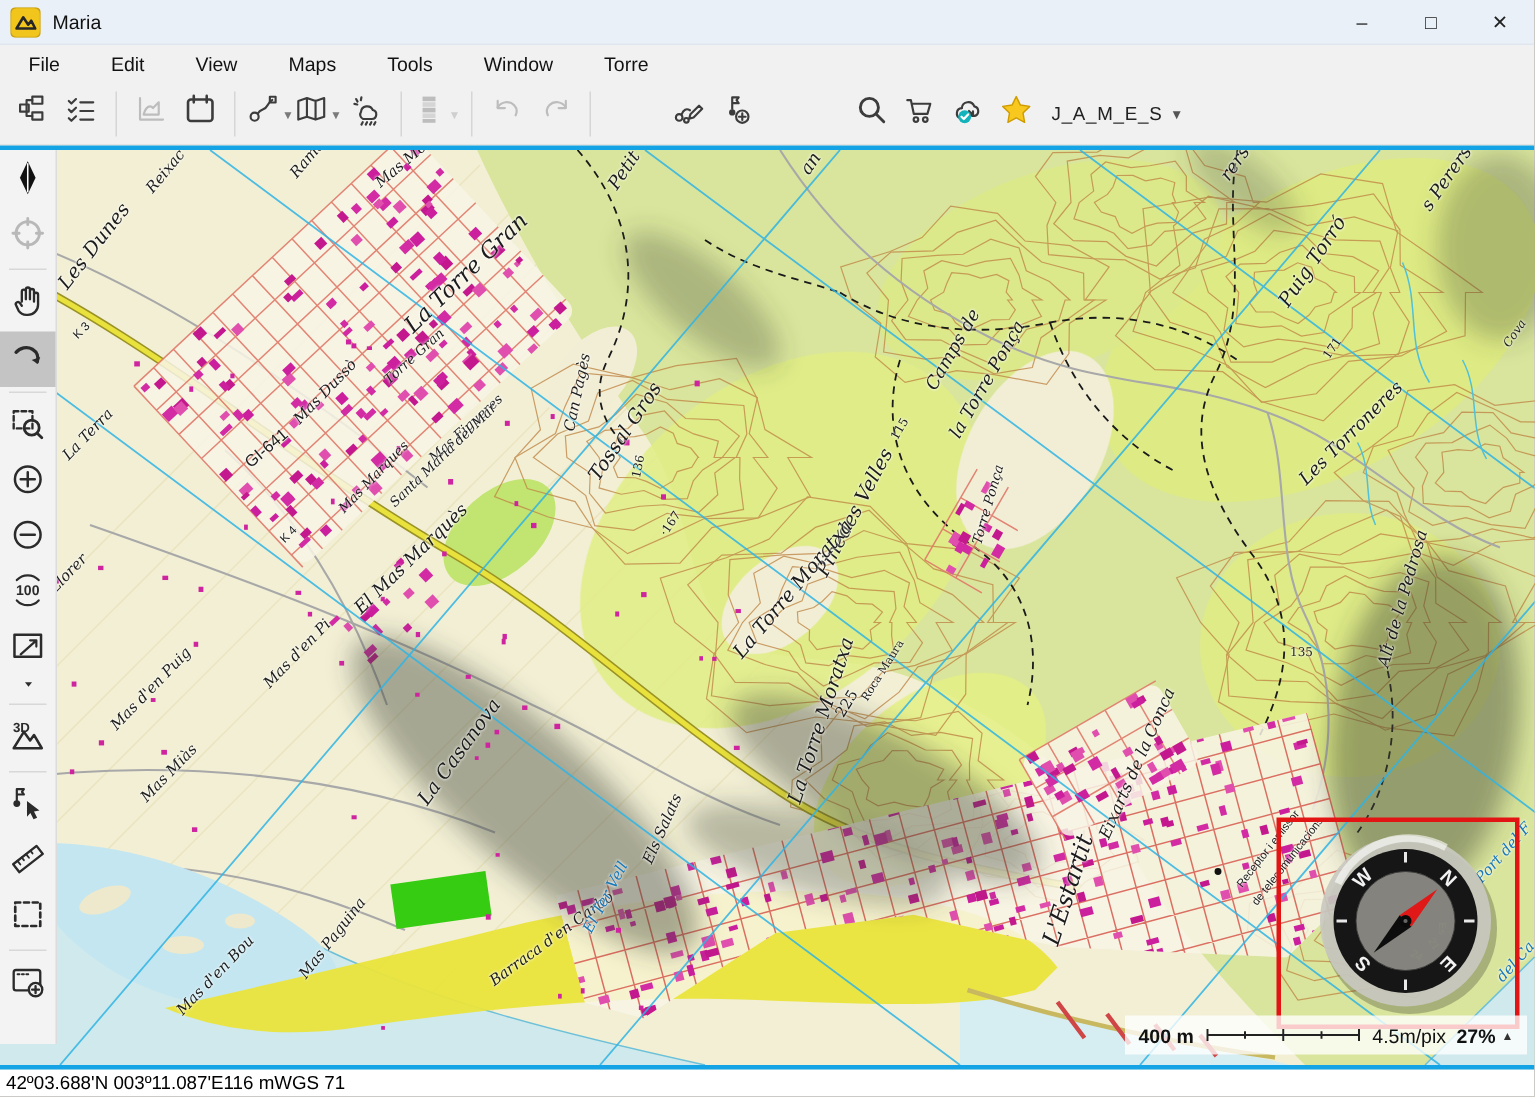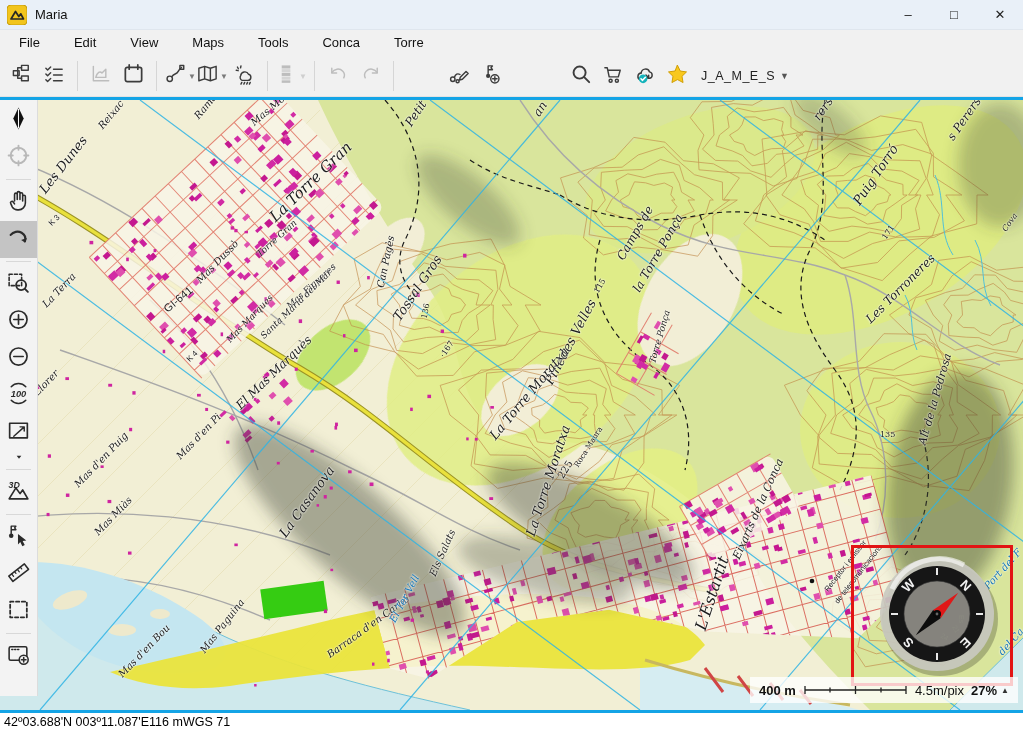--- a/index.html
+++ b/index.html
@@ -29,21 +29,21 @@
             border-top:3px solid #14a4e6;border-bottom:3px solid #14a4e6;background:#f2efd5;}
   .map-wrap svg.map{position:absolute;left:0;top:0;z-index:1;}
   #map-labels{position:absolute;left:0;top:0;width:1023px;height:610px;z-index:3;pointer-events:none;overflow:hidden;}
   .lbl{position:absolute;font-family:"DejaVu Serif",serif;font-style:italic;color:#1c1c1c;white-space:nowrap;
        text-shadow:0 0 2px rgba(255,255,255,.9),0 0 2px rgba(255,255,255,.9);transform-origin:0 50%;}
   .lbl.b{color:#1878b8;}
   .lbl.s{font-family:"Liberation Sans",sans-serif;font-style:normal;}
   .lbl.e{font-style:normal;}
   
   .sidebar{position:absolute;left:0;top:0;width:38px;height:596px;background:#f3f3f3;border-right:1px solid #dcdcdc;
-           z-index:5;display:flex;flex-direction:column;align-items:stretch;padding-top:2px;box-sizing:border-box;font-style:italic;}
+           z-index:5;display:flex;flex-direction:column;align-items:stretch;padding-top:2px;box-sizing:border-box;}
   .stool{height:37px;display:flex;align-items:center;justify-content:center;color:#2b2b2b;}
   .stool.small{height:15px;}
   .stool.active{background:#c4c4c4;}
   .stool.disabled{color:#b8b8b8;}
   .ssep{height:1px;background:#d8d8d8;margin:3px 6px 4px 6px;}
   
   .compass{position:absolute;left:872px;top:449px;width:130px;height:130px;z-index:6;}
   .hl-box{position:absolute;left:851px;top:445px;width:162px;height:141px;border:3px solid #e21414;z-index:7;pointer-events:none;box-sizing:border-box;}
   .scalebar{position:absolute;left:750px;top:577px;height:26px;z-index:8;background:rgba(255,255,255,.78);
             display:flex;align-items:center;gap:7px;padding:0 9px;font-size:13px;color:#111;}
@@ -73,21 +73,21 @@
       <div class="wc">✕</div>
     </div>
   </div>
 
   <div class="menubar" id="menubar">
       <div class="menu-item">File</div>
       <div class="menu-item">Edit</div>
       <div class="menu-item">View</div>
       <div class="menu-item">Maps</div>
       <div class="menu-item">Tools</div>
-      <div class="menu-item">Conca</div>
+      <div class="menu-item">Window</div>
       <div class="menu-item">Torre</div>
     </div>
 
   <div class="toolbar" id="toolbar">
       <div class="tbtn">
         <span><svg width="23" height="23" viewBox="0 0 24 24" fill="none" stroke="currentColor" stroke-width="1.5" stroke-linecap="round" stroke-linejoin="round">
             <path d="M7 5 h4 M7 5 v11 h4"></path>
             <rect x="11" y="2.5" width="7" height="5"></rect>
             <rect x="11" y="13.5" width="7" height="5"></rect>
             <rect x="2.5" y="8" width="6" height="5"></rect>
@@ -953,21 +953,21 @@
         <div class="lbl e" style="left: 576px; top: 362px; font-size: 7.5px; transform: rotate(-58deg);">Roca Maura</div>
         <div class="lbl e" style="left: 560px; top: 372px; font-size: 10px; transform: rotate(-58deg);">225</div>
         <div class="lbl" style="left: 530px; top: 428px; font-size: 13px; transform: rotate(-72deg);">La Torre Moratxa</div>
         <div class="lbl" style="left: 652px; top: 258px; font-size: 9px; transform: rotate(-74deg);">Torre Ponça</div>
         <div class="lbl" style="left: 856px; top: 96px; font-size: 13px; transform: rotate(-56deg);">Puig Torró</div>
         <div class="lbl e" style="left: 884px; top: 134px; font-size: 8px; transform: rotate(-56deg);">171</div>
         <div class="lbl" style="left: 950px; top: 32px; font-size: 12px; transform: rotate(-55deg);">s Perers</div>
         <div class="lbl" style="left: 816px; top: 12px; font-size: 12px; transform: rotate(-55deg);">rers</div>
         <div class="lbl" style="left: 868px; top: 214px; font-size: 12px; transform: rotate(-45deg);">Les Torroneres</div>
         <div class="lbl" style="left: 922px; top: 338px; font-size: 11px; transform: rotate(-74deg);">Alt de la Pedrosa</div>
-        <div class="lbl e" style="left: 880px; top: 330px; font-size: 8px; transform: rotate(0deg);">135</div>
+        <div class="lbl e" style="left: 860px; top: 330px; font-size: 8px; transform: rotate(0deg);">135</div>
         <div class="lbl" style="left: 1004px; top: 126px; font-size: 8px; transform: rotate(-55deg);">Cova</div>
         <div class="lbl b" style="left: 986px; top: 482px; font-size: 10px; transform: rotate(-48deg);">Port del F</div>
         <div class="lbl b" style="left: 1000px; top: 548px; font-size: 10px; transform: rotate(-48deg);">del Ca</div>
         <div class="lbl" style="left: 408px; top: 18px; font-size: 12px; transform: rotate(-56deg);">Petit</div>
         <div class="lbl" style="left: 536px; top: 8px; font-size: 12px; transform: rotate(-56deg);">an</div>
       </div>
 
     <div class="sidebar" id="sidebar">
         <div class="stool">
           <span><svg width="25" height="25" viewBox="0 0 24 24" fill="none" stroke="currentColor" stroke-width="1.5" stroke-linecap="round" stroke-linejoin="round">

